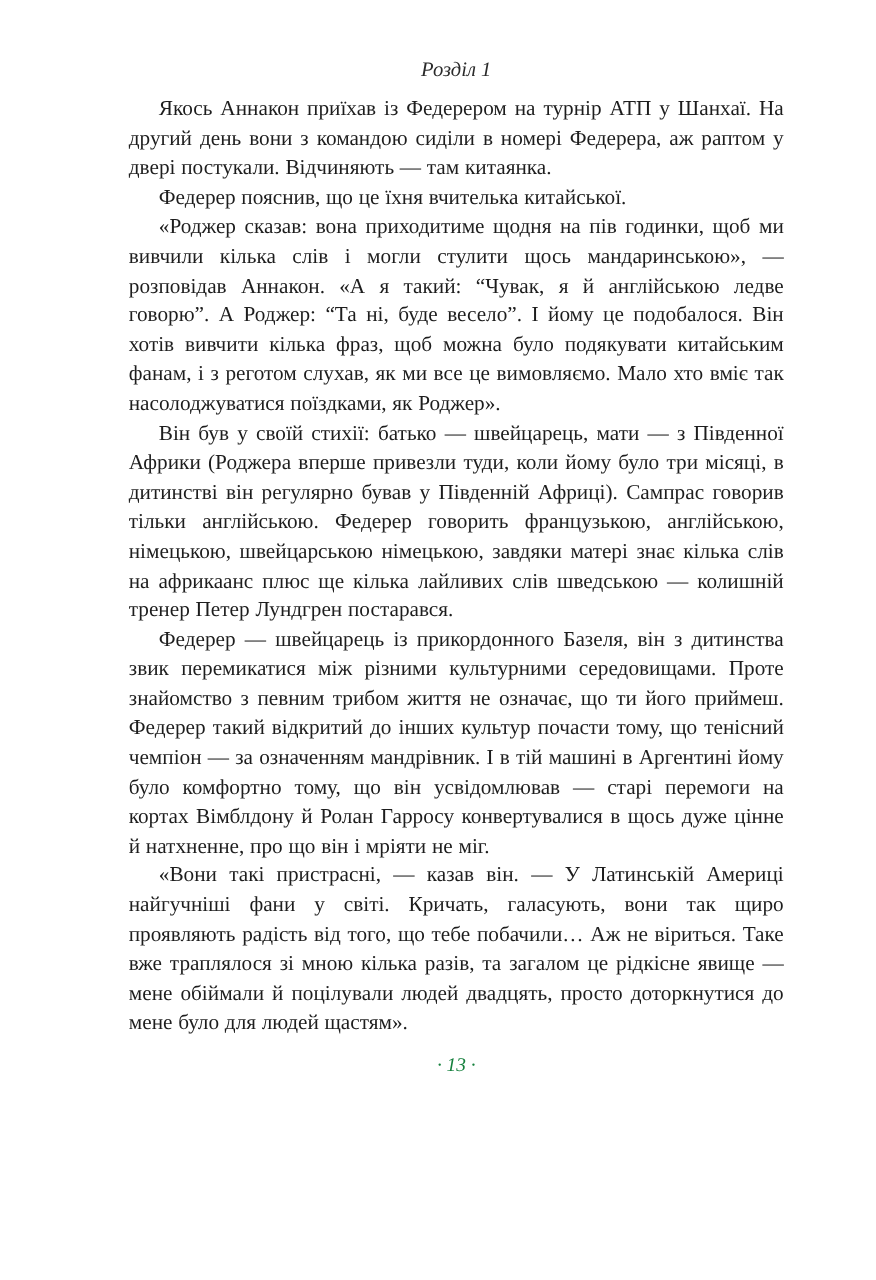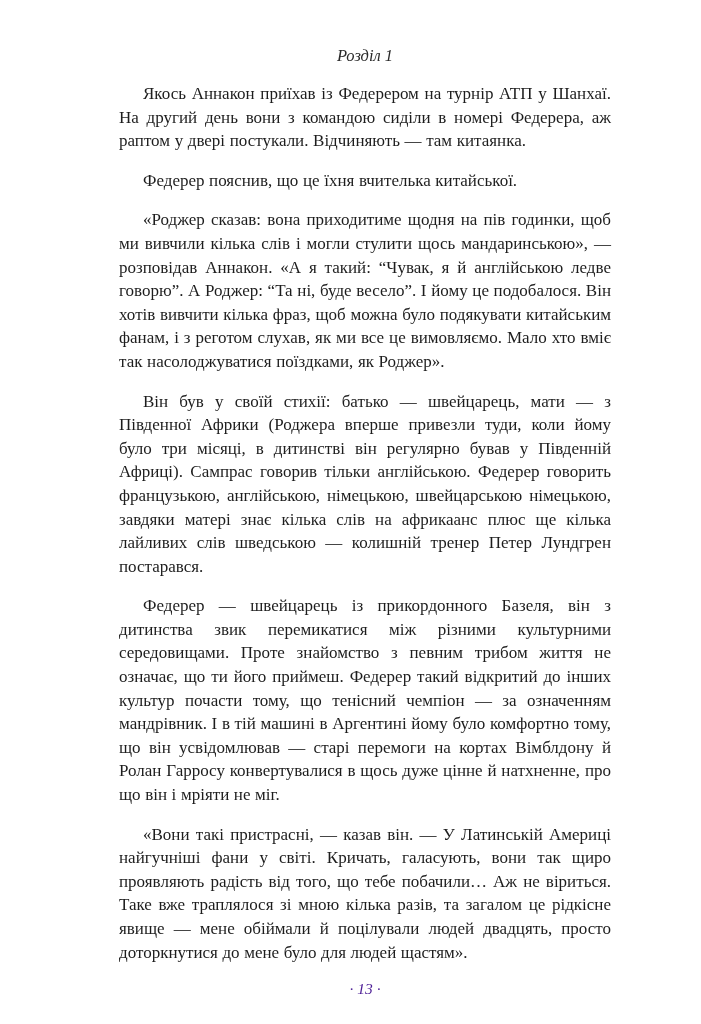--- a/index.html
+++ b/index.html
@@ -24,33 +24,33 @@
   }
   .chapter-header {
     text-align: center;
     font-style: italic;
     font-size: 16.5px;
     line-height: 20px;
     color: #2a2a2a;
     margin-bottom: 9px;
   }
   .text-block p {
-    margin: 16px;
+    margin: 0;
     text-indent: 24px;
     text-align: justify;
     font-size: 17px;
     line-height: 23.6px;
     color: #1d1d1d;
     word-spacing: 0.02em;
   }
   .page-number {
     text-align: center;
     font-style: italic;
     font-size: 15.5px;
-    color: #4c1d95;
+    color: #15803d;
     margin-top: 14px;
   }
 </style>
 </head>
 <body>
 
 <div class="page">
   <div class="chapter-header">Розділ 1</div>
 
   <div class="text-block">

